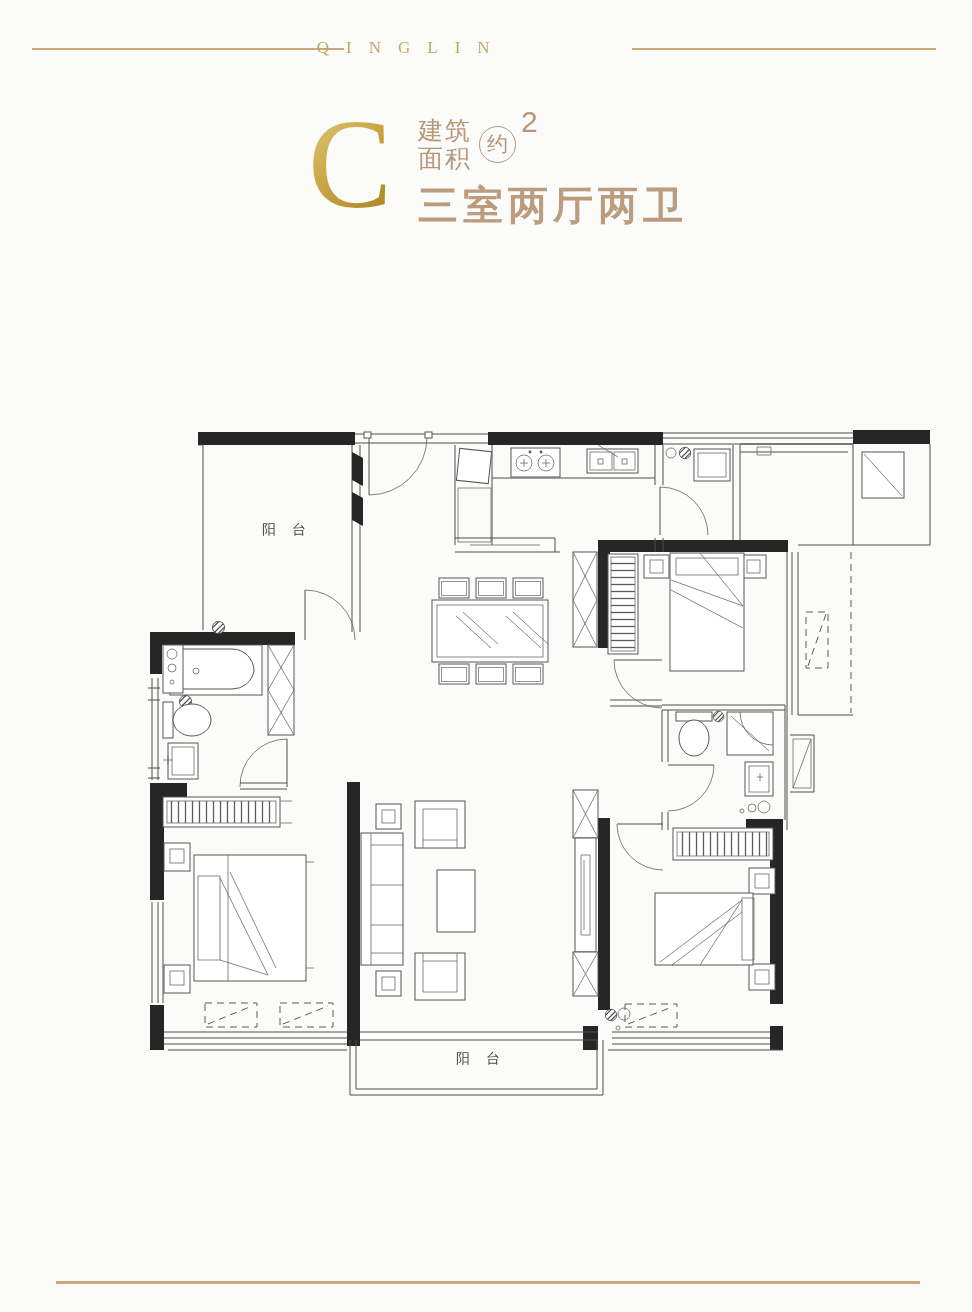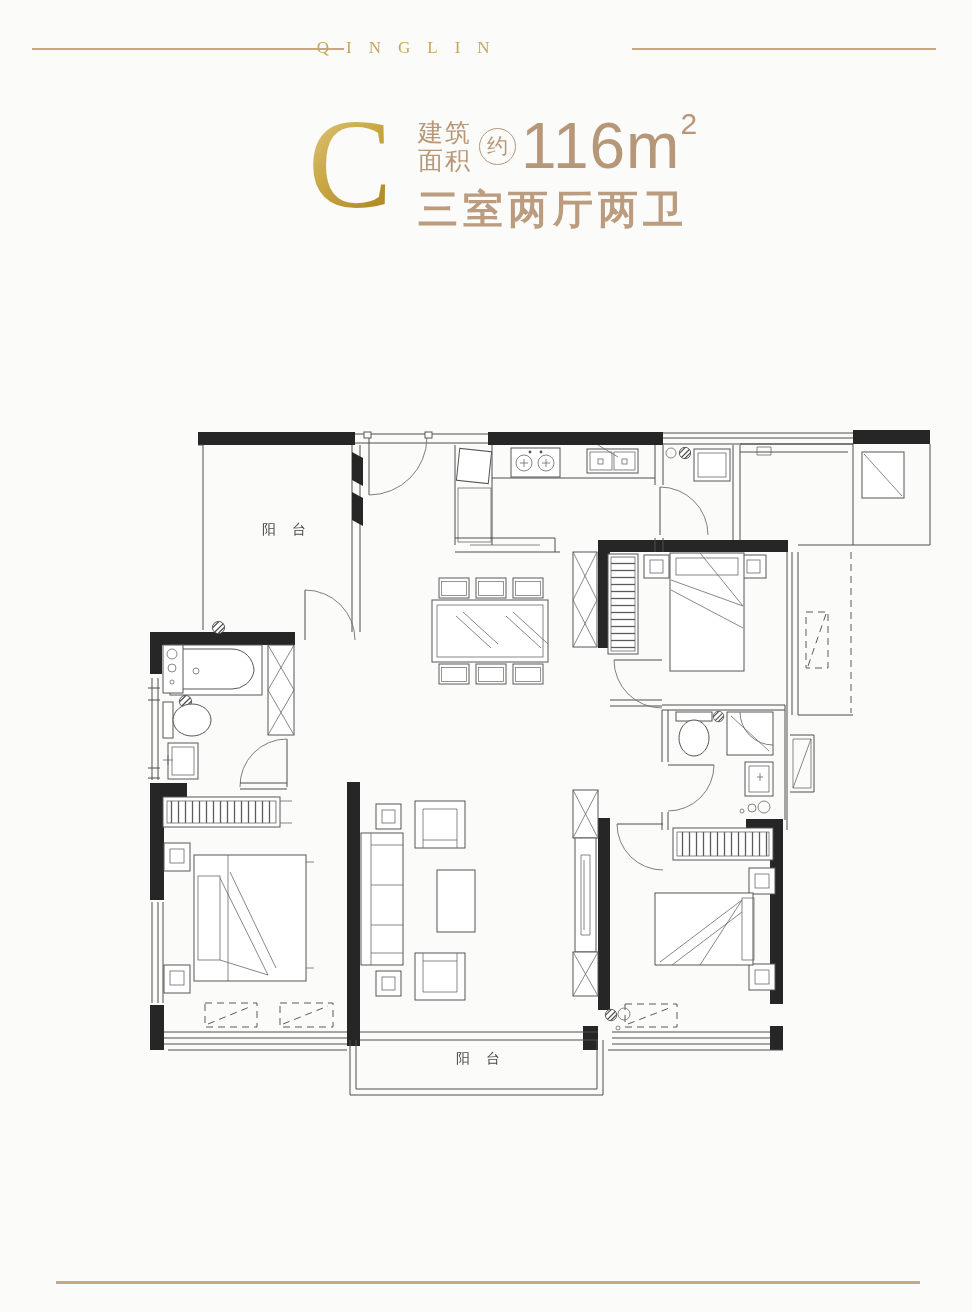--- a/index.html
+++ b/index.html
@@ -66,21 +66,20 @@
 
 <div class="header">
   <div class="unit-letter">C</div>
   <div class="header-info">
     <div class="area-row">
       <div class="area-label">
         <span>建筑</span>
         <span>面积</span>
       </div>
       <div class="approx-badge">约</div>
-      <div class="area-value"><span>116</span><span>m</span></div>
       <div class="area-sup">2</div>
     </div>
     <div class="layout-text">三室两厅两卫</div>
   </div>
 </div>
 
 <svg class="plan" width="972" height="1312" viewBox="0 0 972 1312" xmlns="http://www.w3.org/2000/svg">
   <defs>
     <pattern id="hatchV" width="7" height="12" patternUnits="userSpaceOnUse">
       <path d="M3.5 0 V12" stroke="#5b5b5b" stroke-width="1.3"></path>

